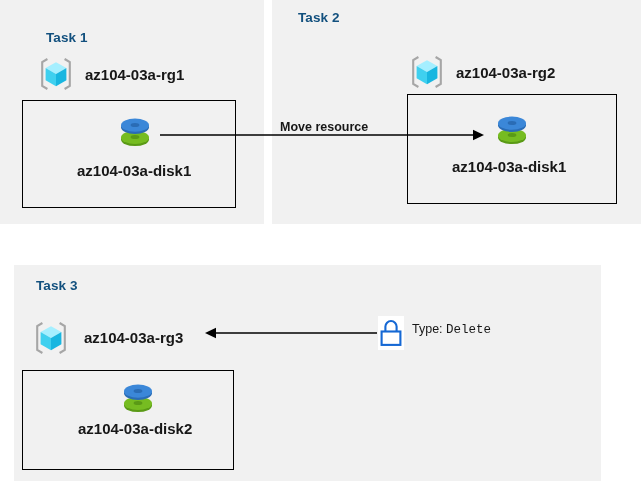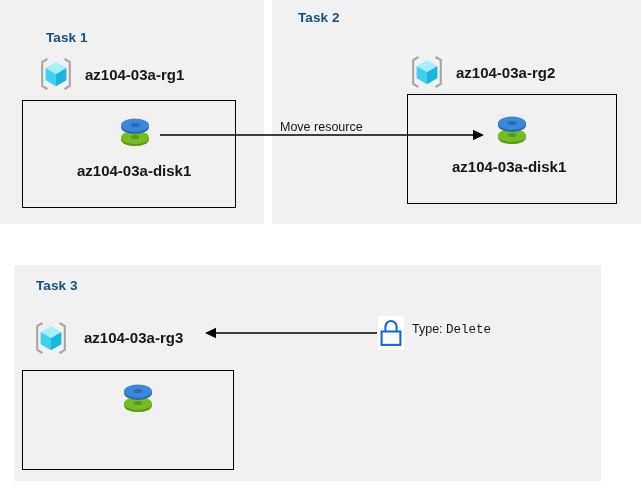--- a/index.html
+++ b/index.html
@@ -105,21 +105,21 @@
   #label-rg3    { left: 84px;  top: 329px; }
   #label-disk1a { left: 77px;  top: 162px; }
   #label-disk1b { left: 452px; top: 158px; }
   #label-disk2  { left: 78px;  top: 420px; }
 
   #label-move {
     position: absolute;
     left: 280px;
     top: 120px;
     font-size: 12.5px;
-    font-weight: normal;
+    font-weight: bold;
     color: #171717;
     white-space: nowrap;
   }
 
   
   #lock-text {
     position: absolute;
     left: 412px;
     top: 322px;
     white-space: nowrap;
@@ -260,20 +260,21 @@
     <svg viewBox="0 0 36 40" xmlns="http://www.w3.org/2000/svg">
       <ellipse cx="18" cy="27.5" rx="14" ry="6.6" fill="#5a9a16"></ellipse>
       <ellipse cx="18" cy="25.4" rx="14" ry="6.6" fill="#76bc21"></ellipse>
       <ellipse cx="18" cy="25.0" rx="4.4" ry="2.0" fill="#5a9a16"></ellipse>
       <ellipse cx="18" cy="15.3" rx="14" ry="6.6" fill="#2a6cb5"></ellipse>
       <ellipse cx="18" cy="13.2" rx="14" ry="6.6" fill="#3b87d8"></ellipse>
       <ellipse cx="18" cy="12.9" rx="4.4" ry="2.0" fill="#2a6cb5"></ellipse>
     </svg>
   </div>
 
+  <div class="label" id="label-disk2">az104-03a-disk2</div>
 
   <svg class="arrow-svg" id="arrow-lock" viewBox="0 0 172 14" xmlns="http://www.w3.org/2000/svg">
     <line x1="11" y1="7" x2="172" y2="7" stroke="#000000" stroke-width="1.4"></line>
     <polygon points="11,1.8 0,7 11,12.2" fill="#000000"></polygon>
   </svg>
 
   <div id="icon-lock">
     <svg viewBox="0 0 26 34" xmlns="http://www.w3.org/2000/svg">
       <path d="M7.4 15.5 L7.4 10.6 A5.6 5.6 0 0 1 18.6 10.6 L18.6 15.5" fill="none" stroke="#1568d4" stroke-width="2.1"></path>
       <rect x="3.6" y="15.5" width="18.8" height="13.4" fill="none" stroke="#1568d4" stroke-width="2.1"></rect>

